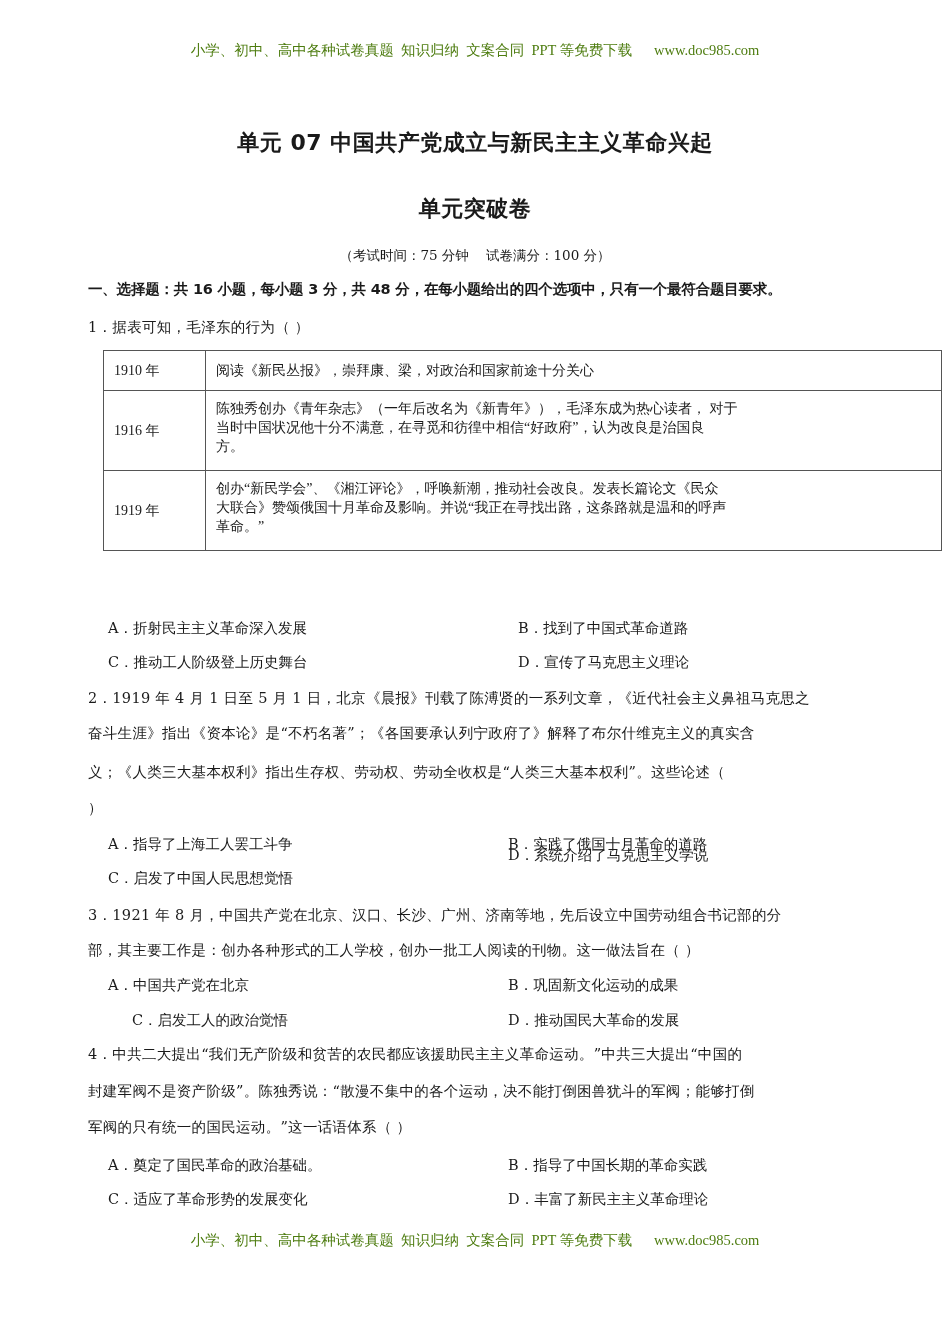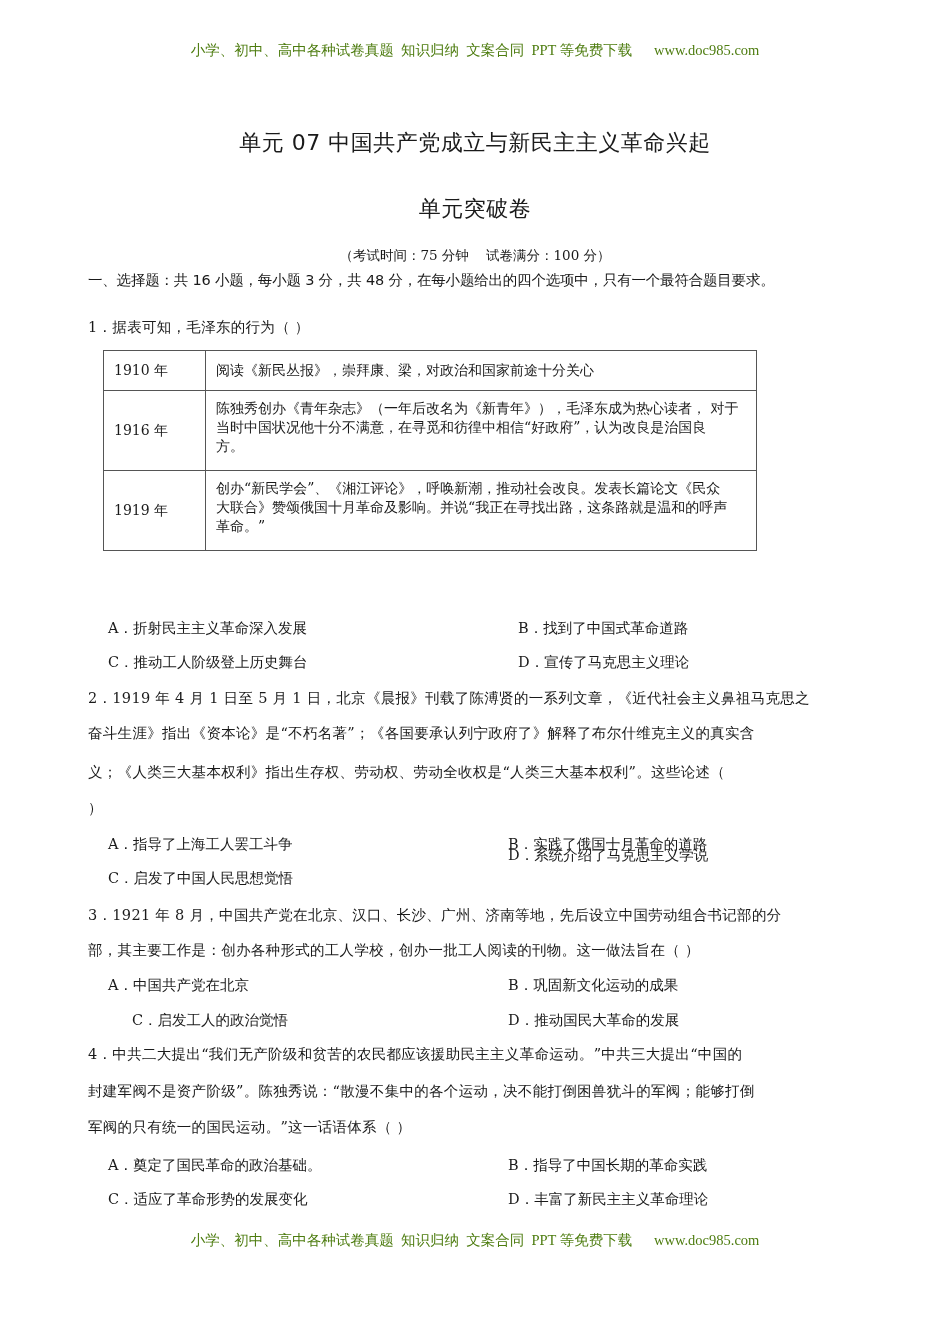--- a/index.html
+++ b/index.html
@@ -3,30 +3,30 @@
 <meta charset="utf-8">
 <style>
   html, body { margin:0; padding:0; background:#ffffff; }
   body { width:950px; height:1344px; position:relative; overflow:hidden;
          font-family:"DejaVu Serif","Liberation Serif",serif; color:#1a1a1a; }
   .abs { position:absolute; }
   .header-line, .footer-line { left:0; width:950px; text-align:center; font-size:14.5px; color:#4d7c0f;
                  font-family:"Liberation Serif","DejaVu Serif",serif; white-space:pre; }
   .header-line { top:41px; }
   .footer-line { top:1231px; }
-  .title { left:0; width:950px; text-align:center; font-weight:normal; font-size:22px;
+  .title { left:0; width:950px; text-align:center; font-weight:bold; font-size:22px;
            font-family:"DejaVu Sans","Liberation Sans",sans-serif; letter-spacing:0.5px; }
   .title1 { top:128px; }
   .title2 { top:194px; }
   .exam-info { top:247px; left:0; width:950px; text-align:center; font-size:13.5px; white-space:pre; }
-  .section { top:271px; left:88px; font-size:14.5px; font-weight:normal;
+  .section { top:280px; left:88px; font-size:14.5px; font-weight:bold;
              font-family:"DejaVu Sans","Liberation Sans",sans-serif; white-space:nowrap; letter-spacing:-0.2px;}
   .qline { left:88px; font-size:14.5px; white-space:nowrap; letter-spacing:0.3px; }
   .opt { font-size:14.5px; white-space:nowrap; }
-  table.tbl { position:absolute; left:103px; top:350px; width:654px; border-collapse:collapse; }
+  table.tbl { position:absolute; left:103px; top:350px; width:839px; border-collapse:collapse;font-family:Liberation Serif, serif; }
   table.tbl td { border:1.5px solid #555; font-size:14px; vertical-align:middle; padding:0; }
   table.tbl td.year { width:91px; text-align:left; padding-left:10px; }
   table.tbl td.desc { padding:4px 10px 10px 10px; line-height:19px; }
 </style>
 </head>
 <body>
 
 <div class="abs header-line">小学、初中、高中各种试卷真题  知识归纳  文案合同  PPT 等免费下载      www.doc985.com</div>
 
 <div class="abs title title1">单元 07  中国共产党成立与新民主主义革命兴起</div>

